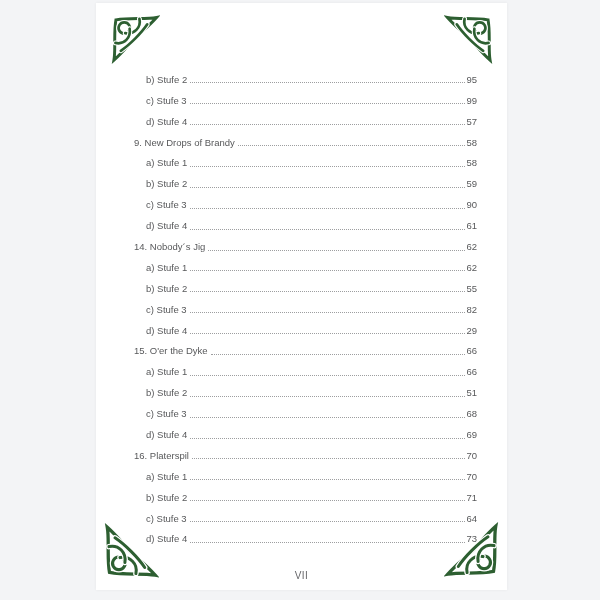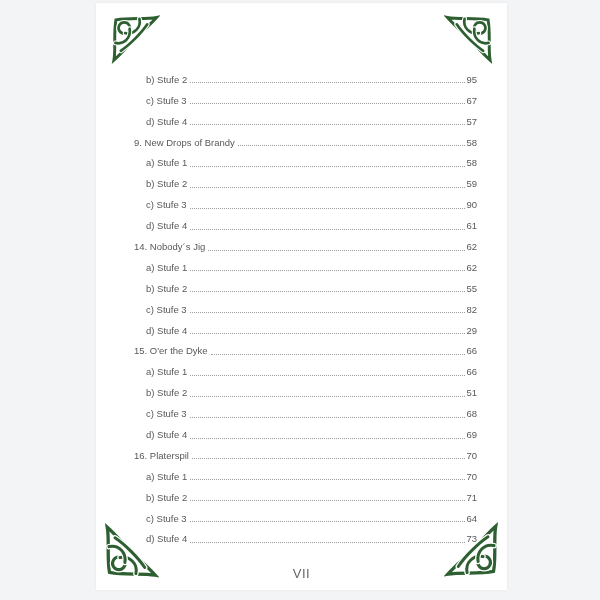--- a/index.html
+++ b/index.html
@@ -61,21 +61,21 @@
     height: 0;
   }
   .toc-page { flex: 0 0 auto; }
   
   .footer {
     position: absolute;
     left: 0;
     bottom: 9px;
     width: 100%;
     text-align: center;
-    font-size: 13px;
+    font-size: 10px;
     letter-spacing: 0.5px;
     color: #66676a;
   }
 </style>
 </head>
 <body>
 
 <svg width="0" height="0" style="position:absolute">
   <defs>
     <g id="celtic-corner" fill="none" stroke-linecap="round">
@@ -123,21 +123,21 @@
 
     <div class="toc" id="toc-rows">
         <div class="toc-row sub">
           <span class="toc-label">b) Stufe 2</span>
           <span class="toc-leader"></span>
           <span class="toc-page">95</span>
         </div>
         <div class="toc-row sub">
           <span class="toc-label">c) Stufe 3</span>
           <span class="toc-leader"></span>
-          <span class="toc-page">67</span>
+          <span class="toc-page">99</span>
         </div>
         <div class="toc-row sub">
           <span class="toc-label">d) Stufe 4</span>
           <span class="toc-leader"></span>
           <span class="toc-page">57</span>
         </div>
         <div class="toc-row">
           <span class="toc-label">9. New Drops of Brandy</span>
           <span class="toc-leader"></span>
           <span class="toc-page">58</span>

